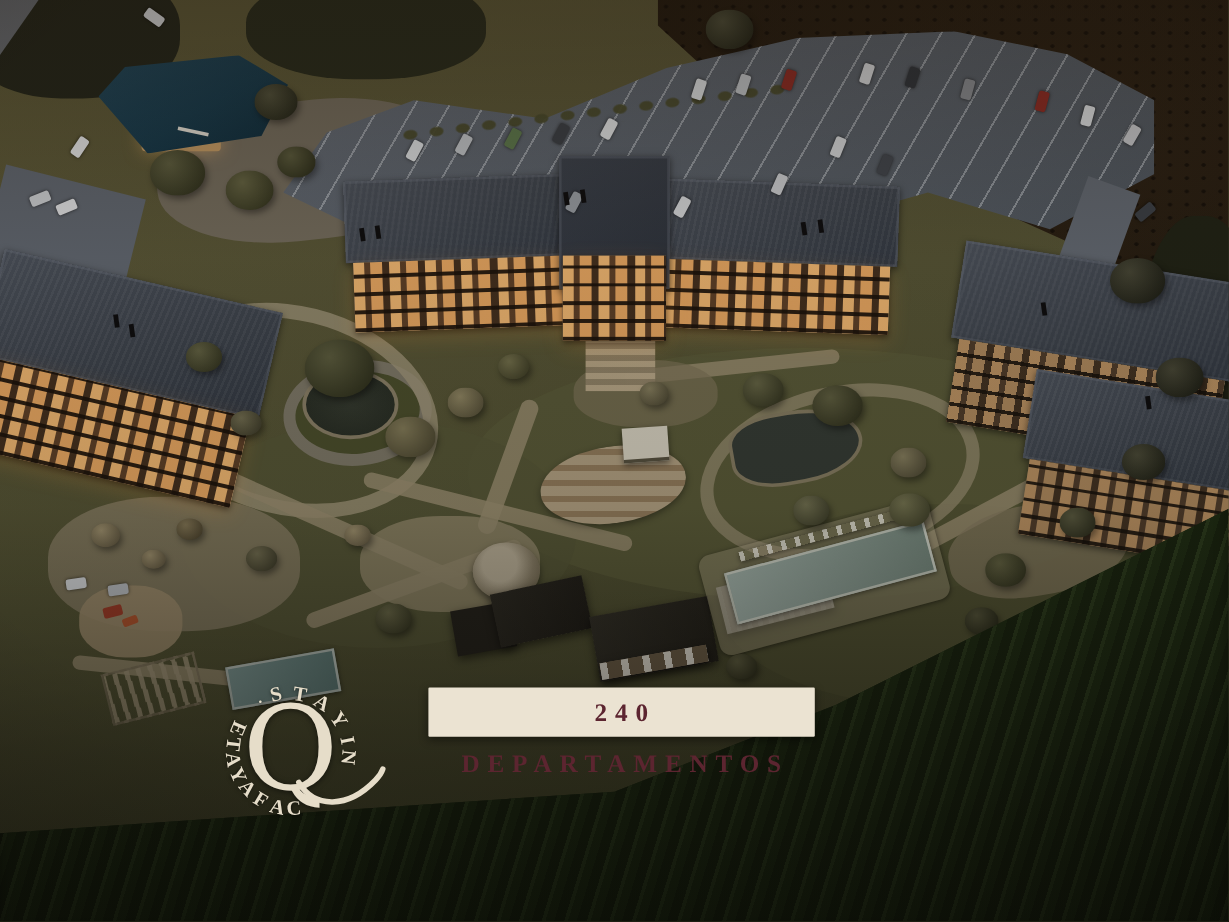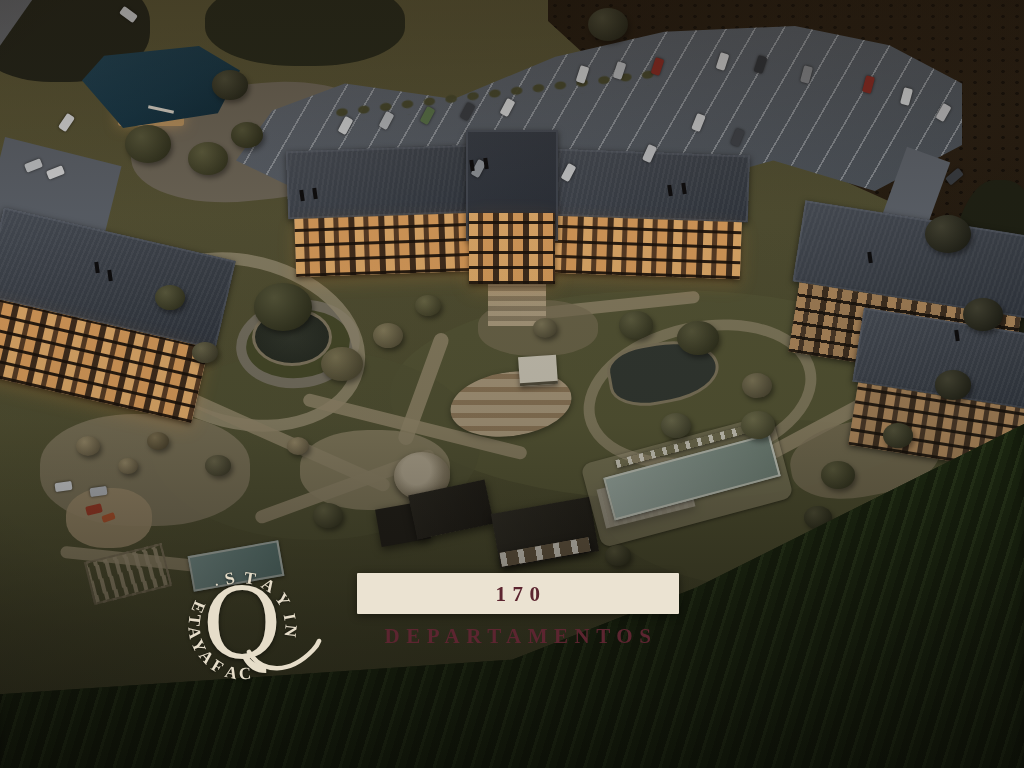--- a/index.html
+++ b/index.html
@@ -277,18 +277,18 @@
           <span style="left: 44.4671px; top: 92.6803px; transform: translate(-50%, -50%) rotate(442deg);">A</span>
           <span style="left: 44.3578px; top: 80.1503px; transform: translate(-50%, -50%) rotate(457deg);">T</span>
           <span style="left: 47.8158px; top: 67.2449px; transform: translate(-50%, -50%) rotate(473deg);">E</span>
         </div>
       <span class="logo-q">Q</span>
       <svg class="logo-swash" viewBox="0 0 190 185">
         <path d="M 99 112 C 112 134, 140 134, 163 110 C 166 107, 168 104, 169 101" fill="none" stroke="#e6ddc9" stroke-width="4.6" stroke-linecap="round"></path>
       </svg>
     </div>
     <div class="badge">
-      <span>170 DEPARTAMENTOS</span>
+      <span>240 DEPARTAMENTOS</span>
     </div>
     <div class="subtitle">
     </div>
   </div>
 </div>
 
 </body></html>

